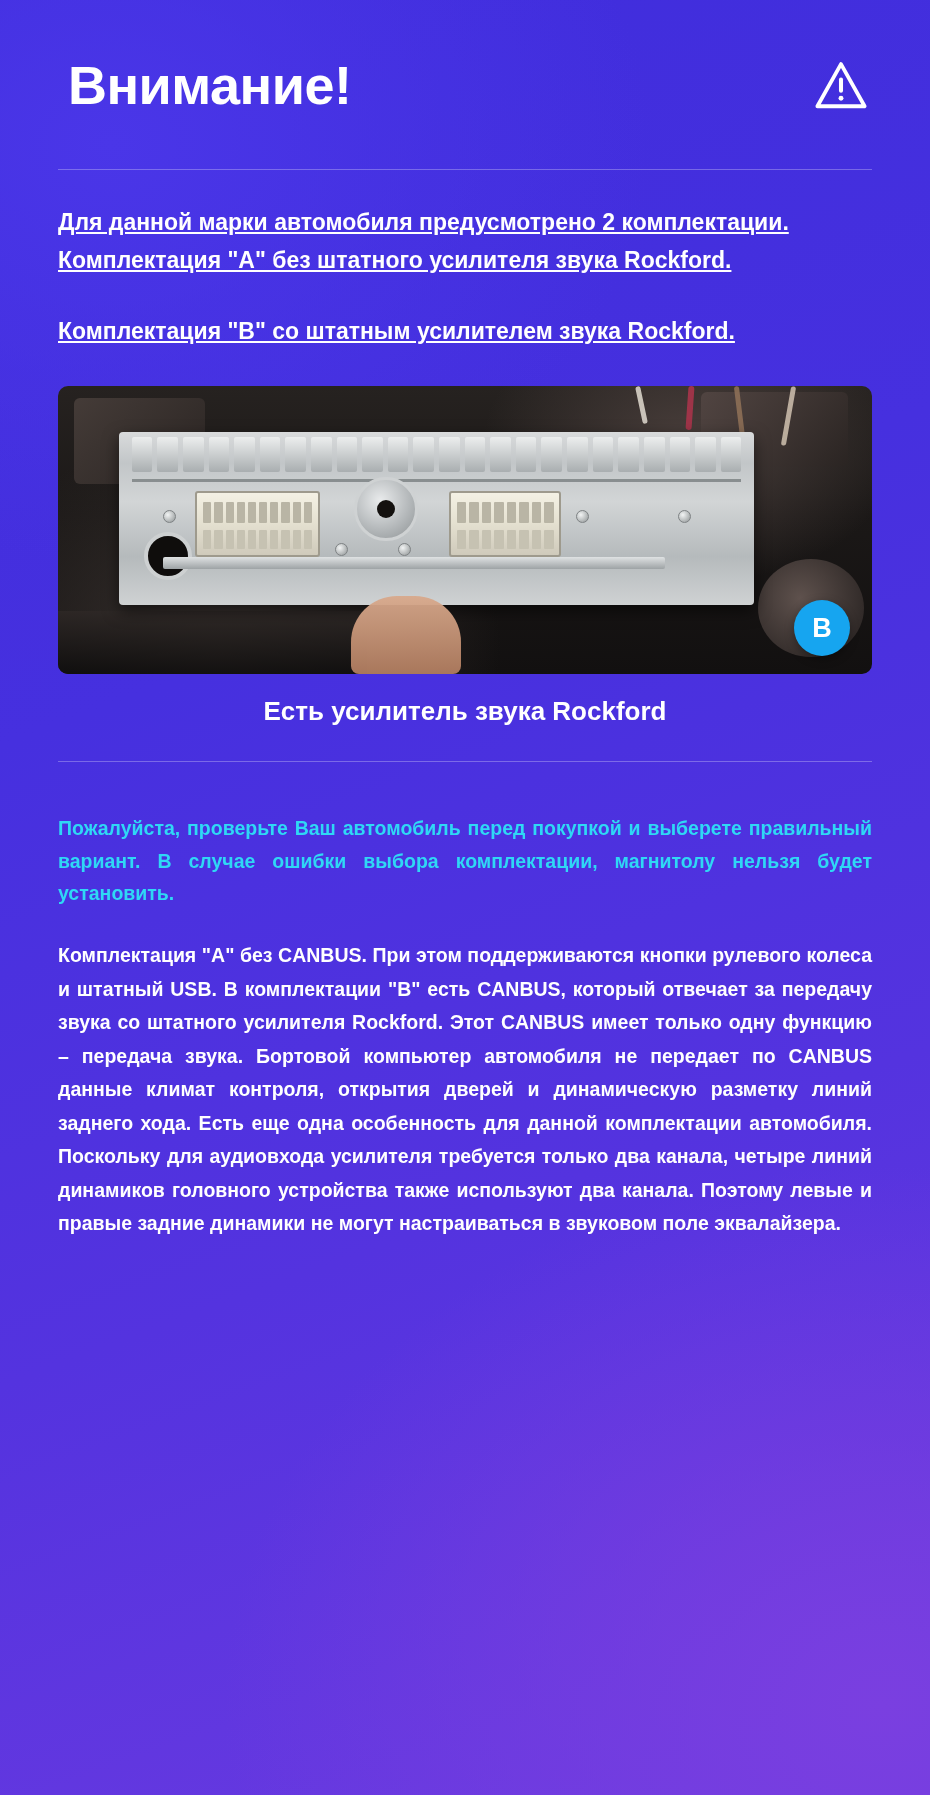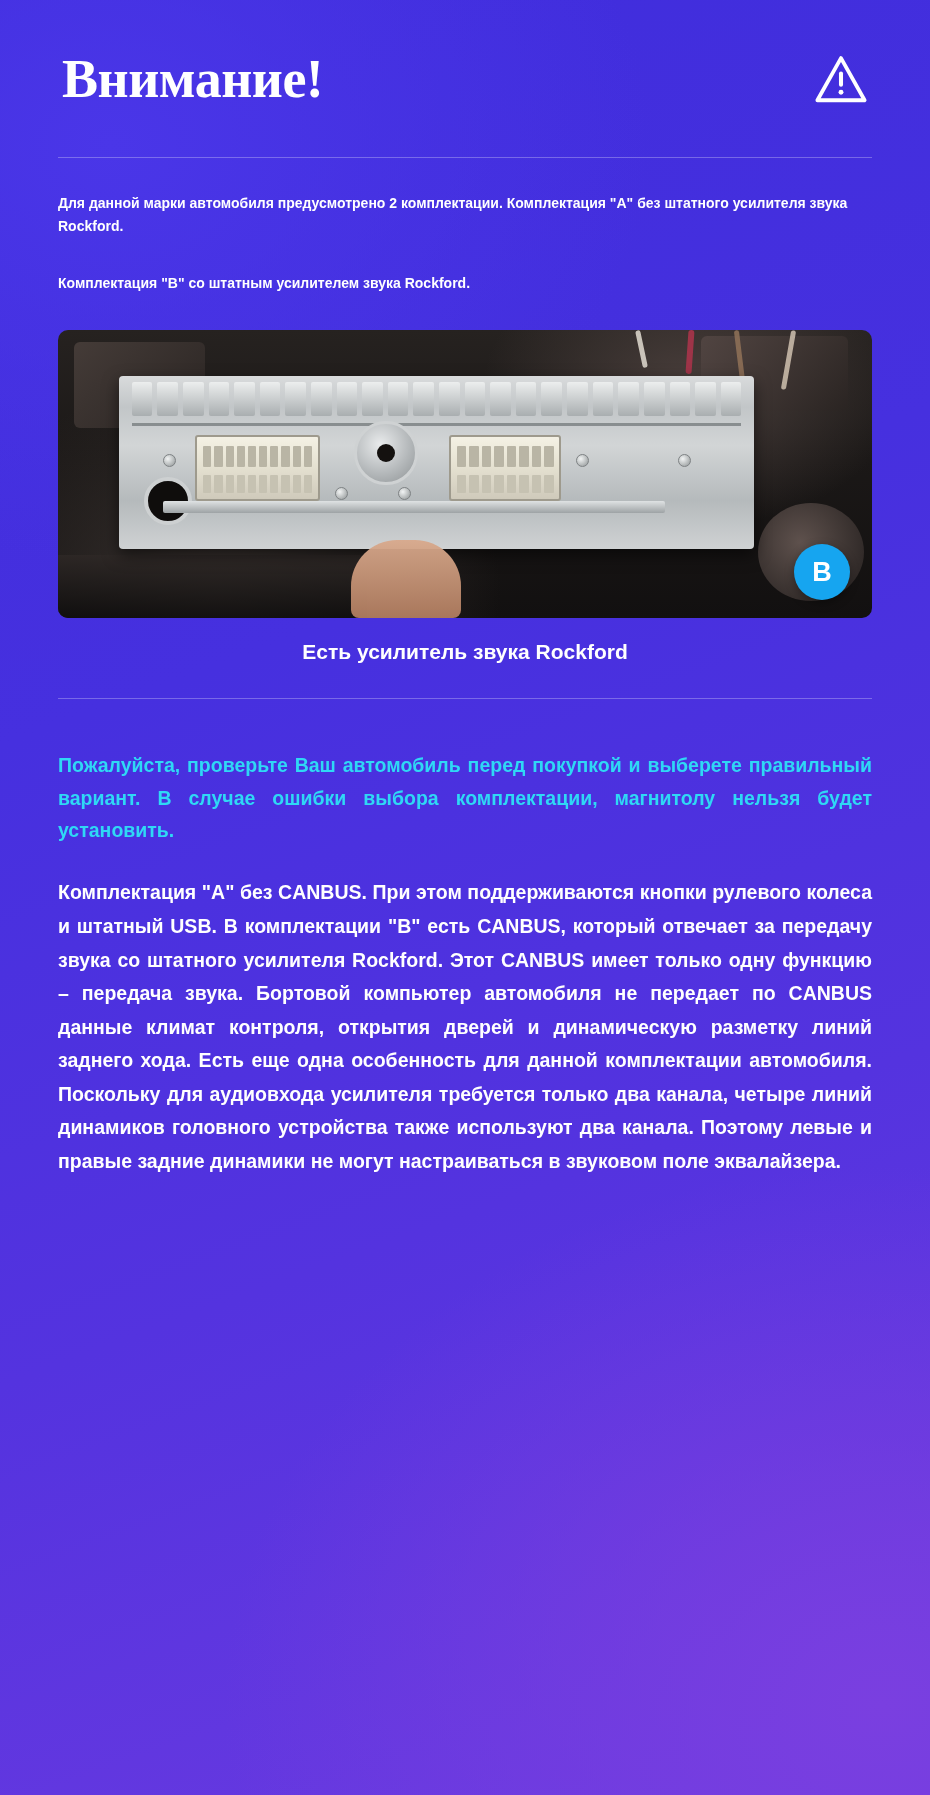--- a/index.html
+++ b/index.html
@@ -32,42 +32,42 @@
     align-items: center;
     justify-content: space-between;
     padding-top: 46px;
     padding-right: 4px;
   }
   .title {
     font-size: 54px;
     font-weight: bold;
     letter-spacing: -0.5px;
     line-height: 1.1;
-    margin: 4px;
-    color: #ffffff;
-    font-family: Liberation Serif, serif;
+    margin: 10px;
+    color: #ffffff;
   }
   .warn-icon {
     width: 54px;
     height: 54px;
     flex: 0 0 auto;
   }
   .divider {
     height: 1px;
     background: rgba(255,255,255,0.28);
     margin-top: 44px;
   }
 
   
   .intro {
     margin-top: 34px;
-    font-size: 14px;
+    font-size: 23px;
     line-height: 1.62;
     font-weight: bold;
     color: #ffffff;
+    text-decoration: underline;
   }
   .intro p {
     margin: 0;
   }
   .intro .gap {
     height: 34px;
   }
 
   
   .photo-wrap {
@@ -254,21 +254,21 @@
     font-weight: bold;
     display: flex;
     align-items: center;
     justify-content: center;
     box-shadow: 0 3px 10px rgba(0,0,0,0.35);
   }
 
   .caption {
     text-align: center;
     margin-top: 22px;
-    font-size: 21px;
+    font-size: 26px;
     font-weight: bold;
     color: #ffffff;
   }
 
   .divider2 {
     height: 1px;
     background: rgba(255,255,255,0.28);
     margin-top: 34px;
   }
 

